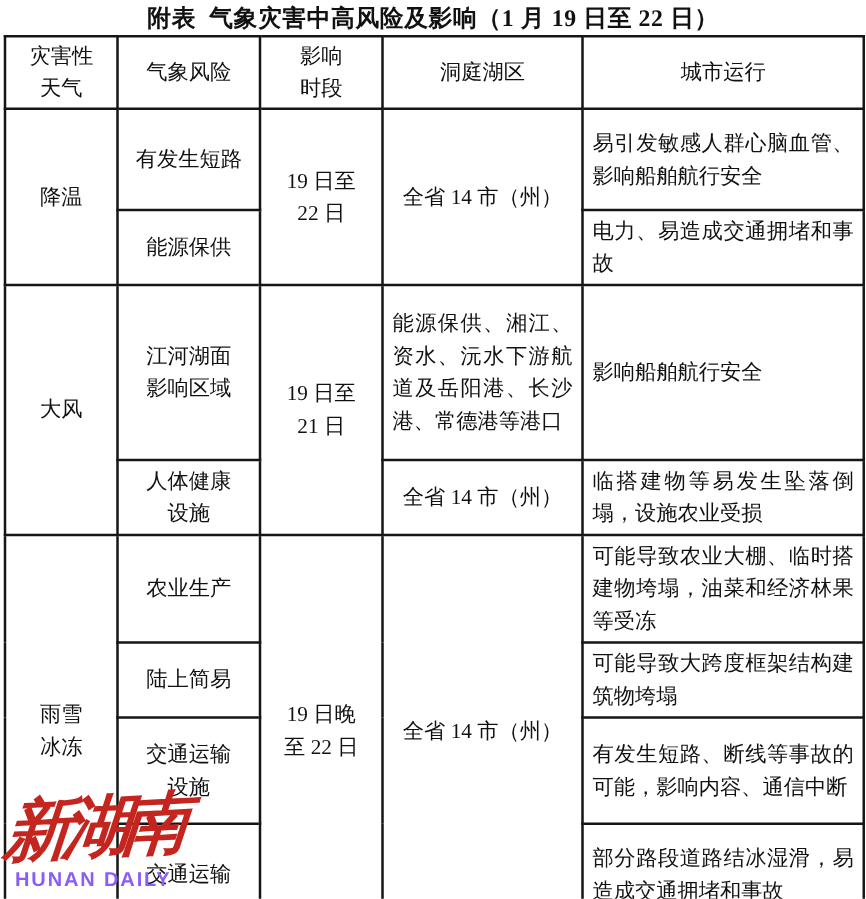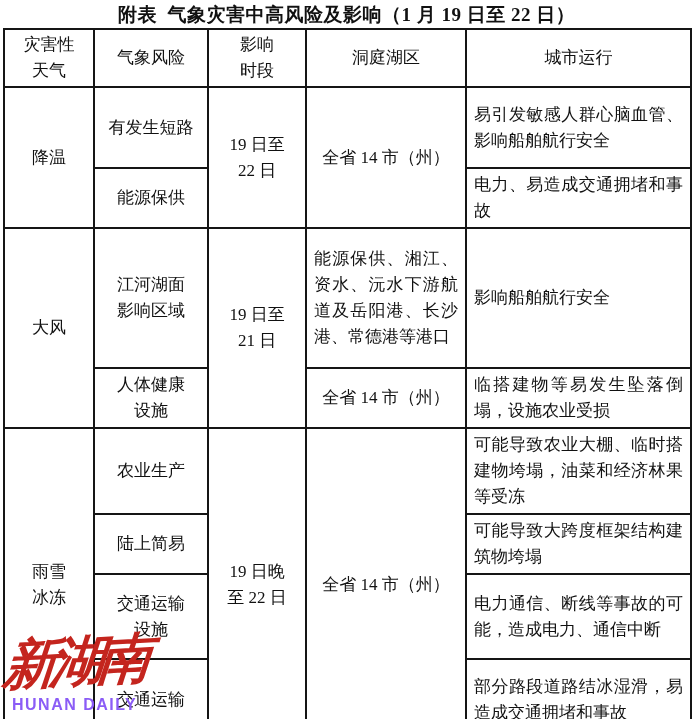--- a/index.html
+++ b/index.html
@@ -130,21 +130,21 @@
       <td class="c" rowspan="4">全省 14 市（州）</td>
       <td class="j">可能导致农业大棚、临时搭建物垮塌，油菜和经济林果等受冻</td>
     </tr>
     <tr style="height:53px">
       <td class="c">陆上简易</td>
       <td class="j">可能导致大跨度框架结构建筑物垮塌</td>
     </tr>
     <tr style="height:85px">
       <td class="c">交通运输
 设施</td>
-      <td class="j">电力通信、断线等事故的可能，造成电力、通信中断</td>
+      <td class="j">有发生短路、断线等事故的可能，影响内容、通信中断</td>
     </tr>
     <tr style="height:82px">
       <td class="c">交通运输</td>
       <td class="j">部分路段道路结冰湿滑，易造成交通拥堵和事故</td>
     </tr>
   </tbody>
 </table>
 
 <div class="logo">
   <div class="logo-cn" style="color: rgb(196, 37, 30);">新湖南</div>

